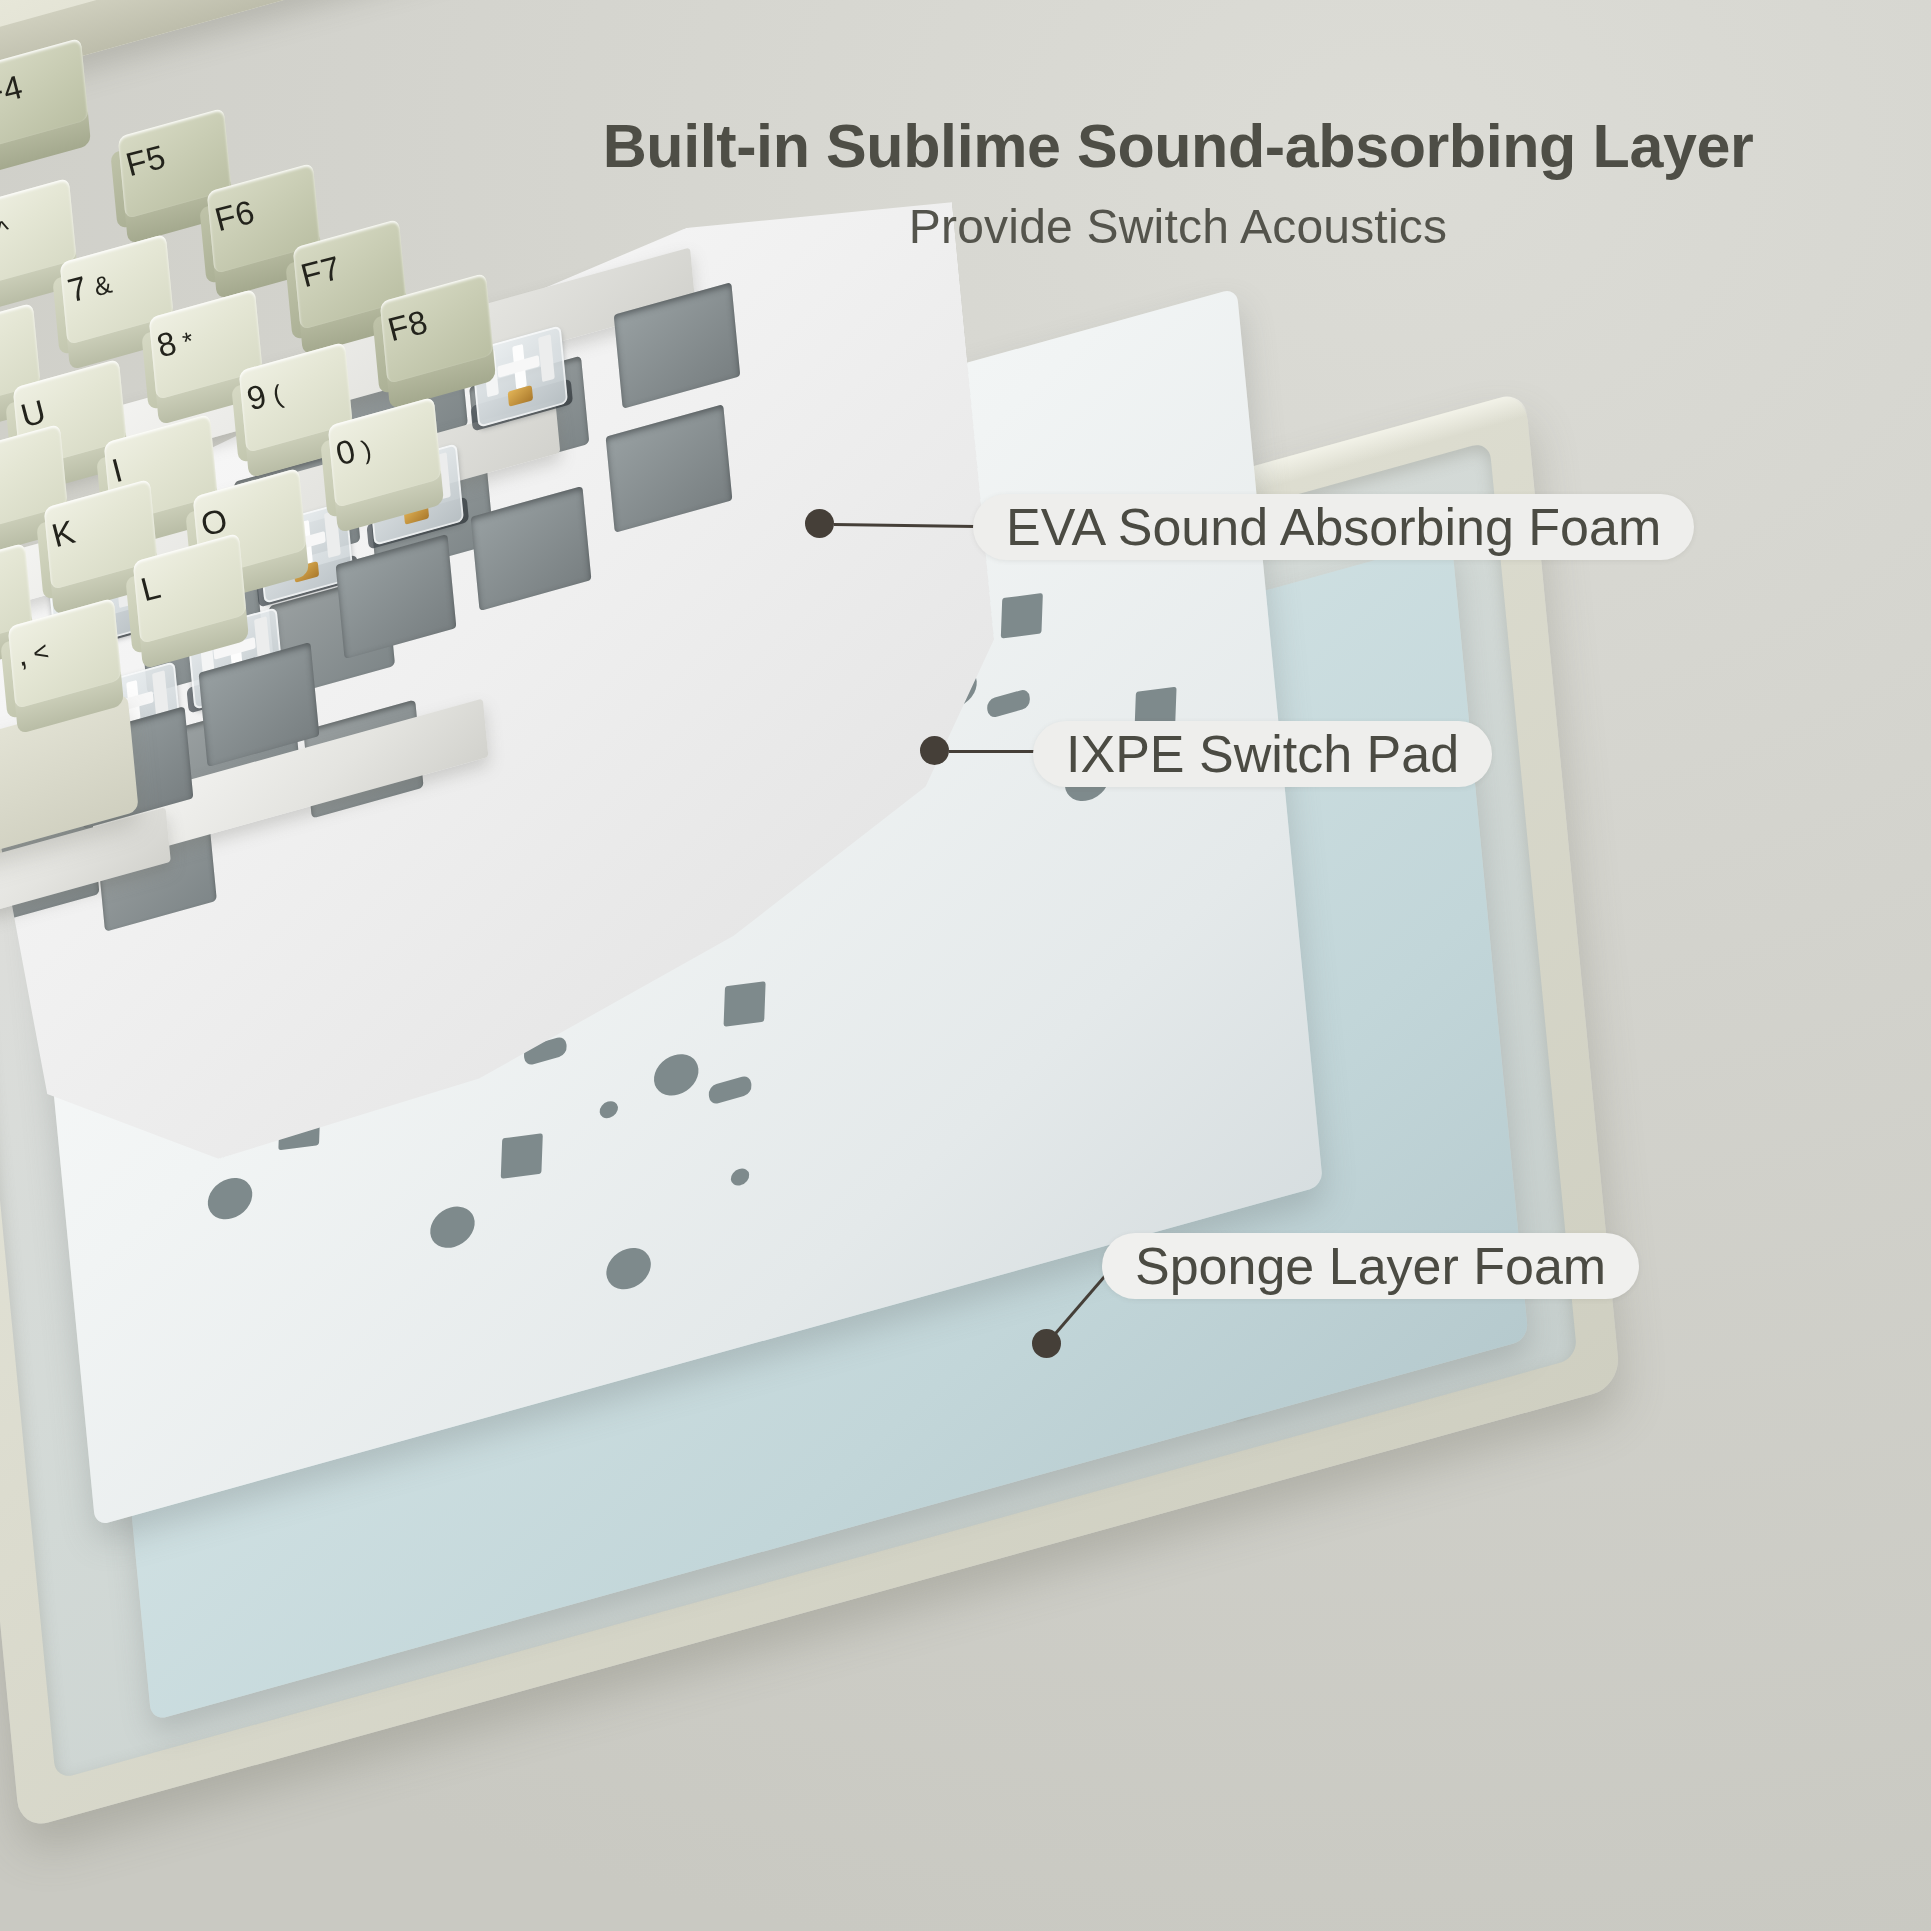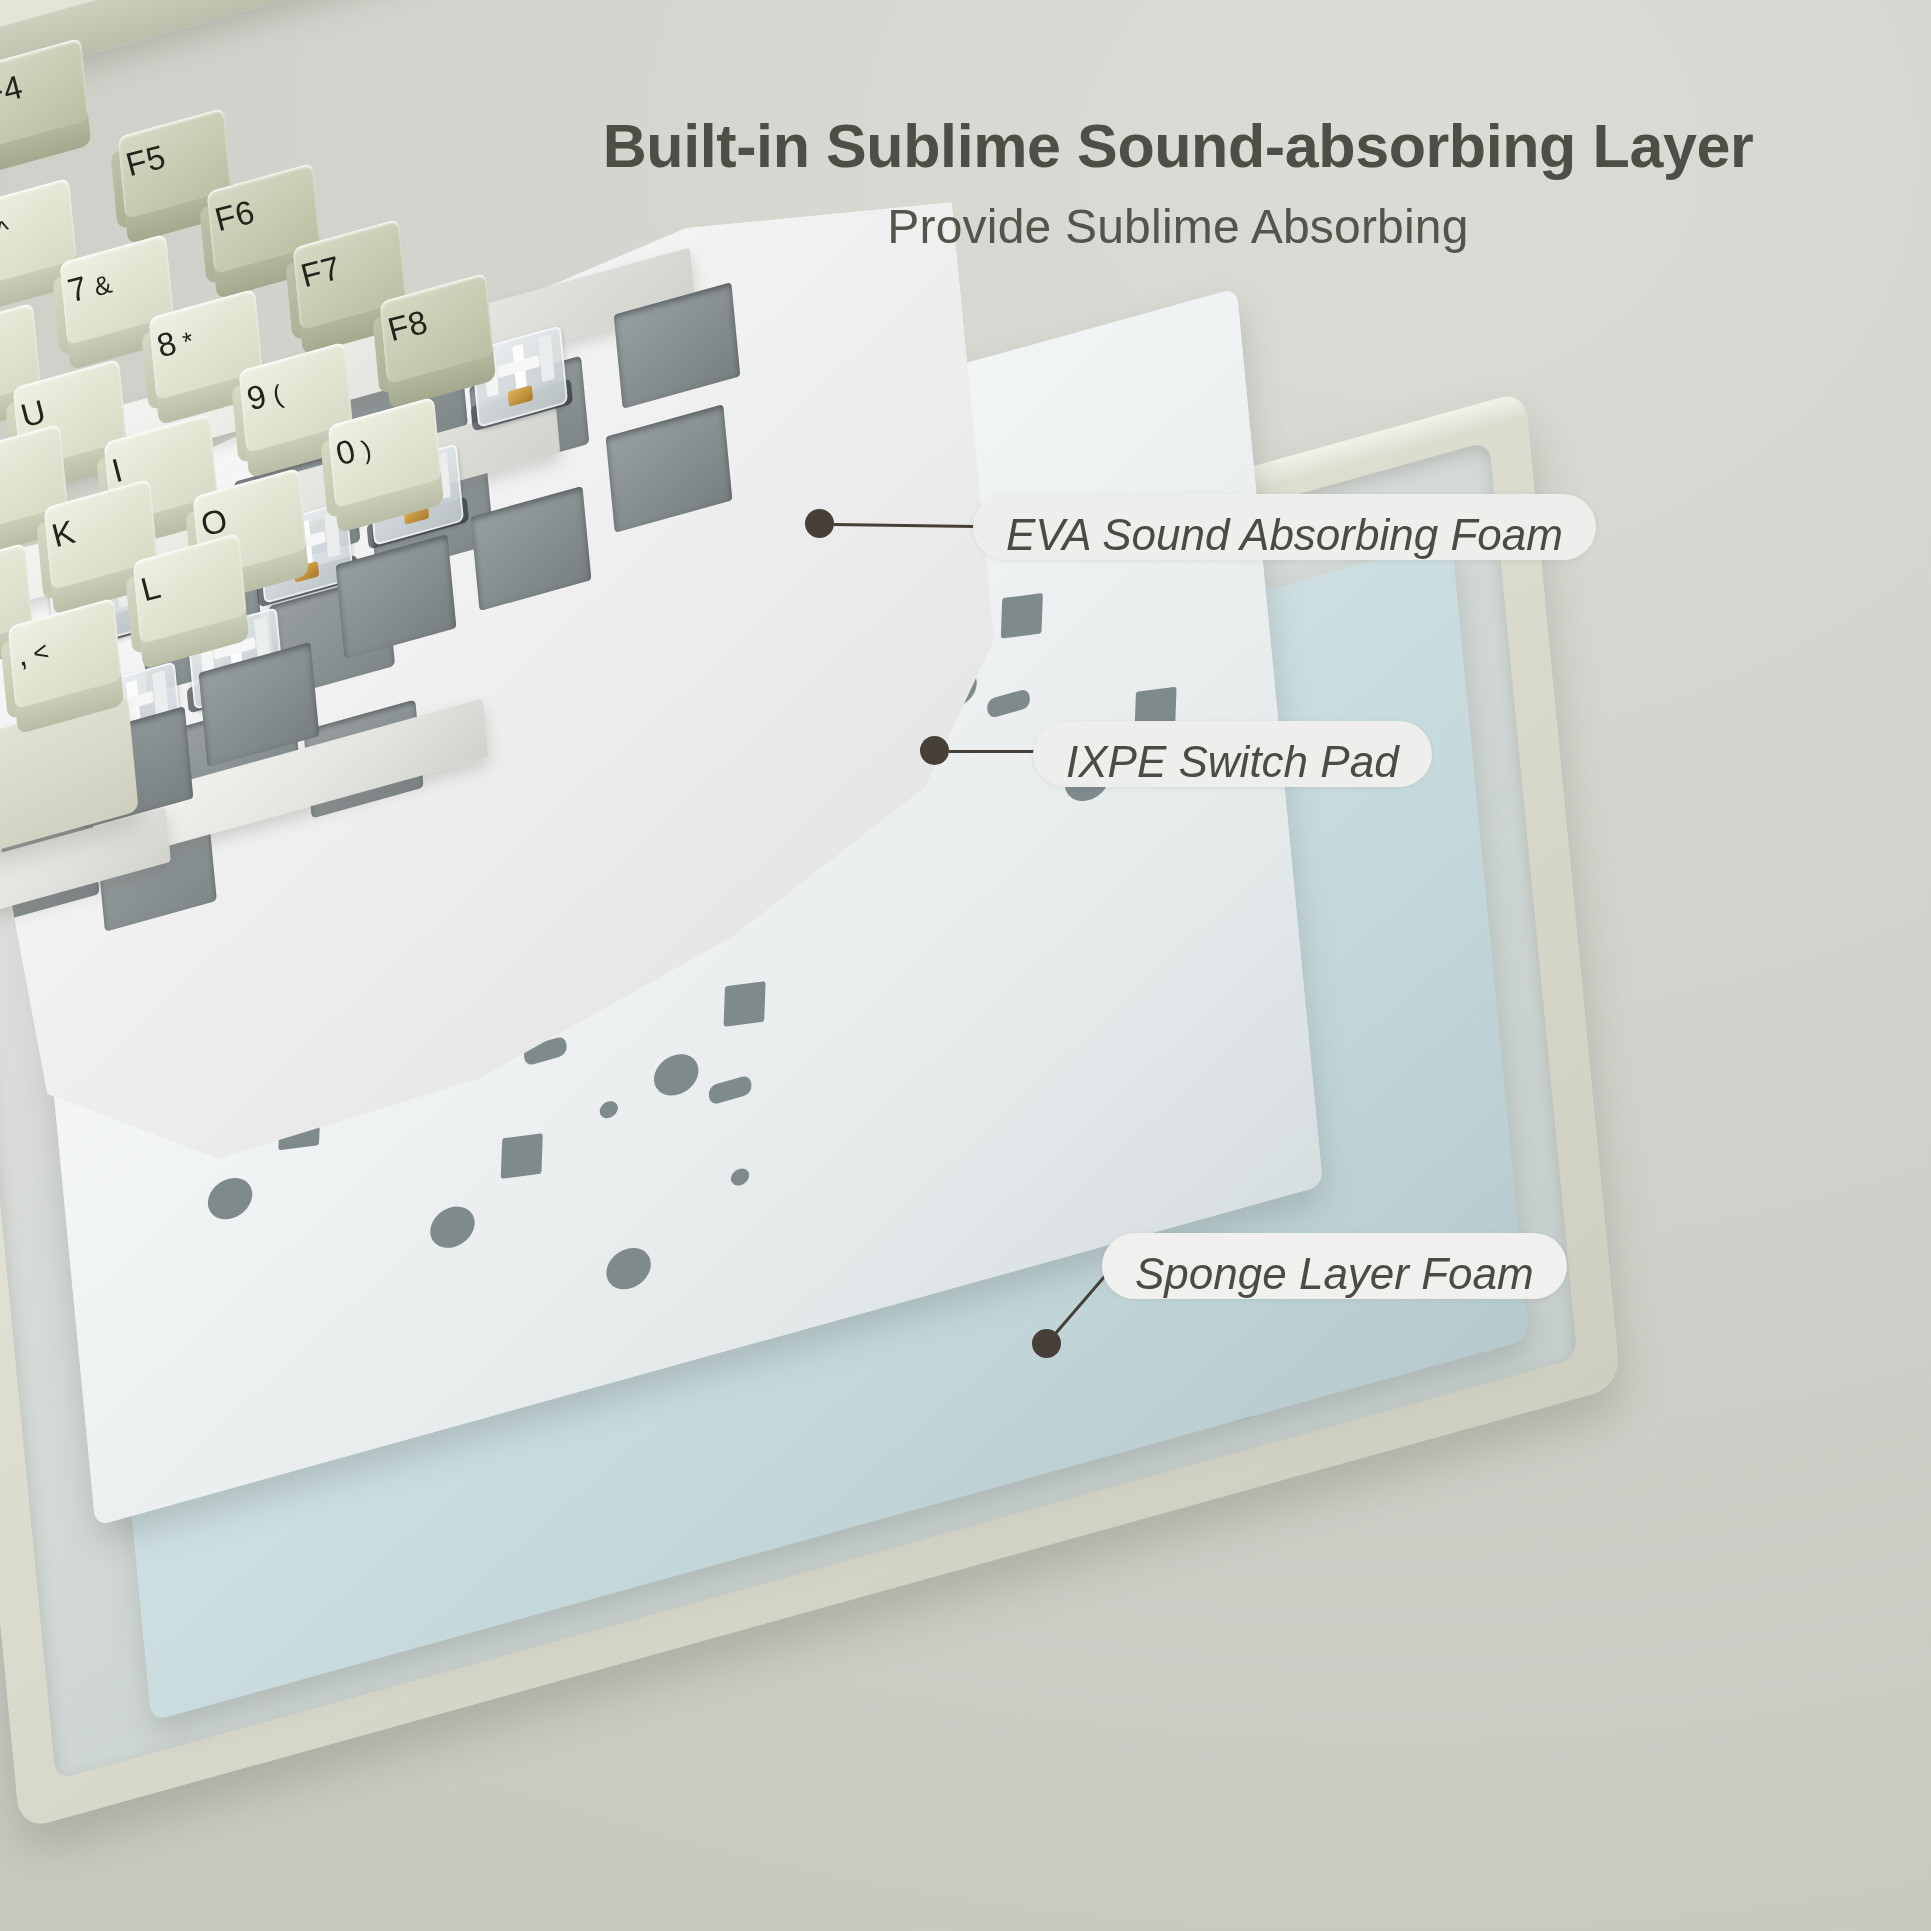--- a/index.html
+++ b/index.html
@@ -20,26 +20,25 @@
     font-size:61px;font-weight:bold;color:#4e4e46;letter-spacing:-0.4px;
     line-height:1.05;white-space:nowrap;
   }
   #subtitle{
     margin-top:21px;font-size:48px;font-weight:400;color:#54544c;
     letter-spacing:0.2px;white-space:nowrap;
   }
 
   
   .callout-pill{
-    position:absolute;display:flex;align-items:flex-end;
+    position:absolute;display:flex;align-items:center;
     height:66px;padding:0 33px;border-radius:33px;
     background:rgba(238,238,236,0.93);
-    color:#4b4b43;font-size:44px;white-space:nowrap;
+    color:#4b4b43;font-size:52px;white-space:nowrap;
     box-shadow:0 1px 4.8px rgba(90,90,80,.10);
-    font-style:italic;
   }
   .callout-dot{
     position:absolute;width:29px;height:29px;border-radius:50%;
     background:#453f38;
   }
   .callout-line{position:absolute;background:#3f3a33;height:2.9px;transform-origin:0 50%;}
 
   
   #scene{position:absolute;left:-203px;top:-116px;width:2317px;height:2221px;}
 
@@ -460,21 +459,21 @@
           <div class="side"></div>
           <div class="front"></div>
           <div class="top"></div>
           <div class="legend">,<span class="sub">&lt;</span></div>
         </div>
       </div>
   </div>
 
   <div id="headings">
     <div id="title" style="color: rgb(78, 78, 70);">Built-in Sublime Sound-absorbing Layer</div>
-    <div id="subtitle" style="color: rgb(84, 84, 76);">Provide Sublime Absorbing</div>
+    <div id="subtitle" style="color: rgb(84, 84, 76);">Provide Switch Acoustics</div>
   </div>
 
   <div id="callout-layer">
       <div class="callout-line" style="left: 834px; top: 523px; width: 141px; background: rgb(69, 63, 56); transform: rotate(0.784825deg);"></div>
       <div class="callout-dot" style="left: 805px; top: 509px; background: rgb(69, 63, 56);"></div>
       <div class="callout-pill" style="left: 973px; top: 494px; height: 66px; border-radius: 33px; background: rgb(238, 238, 236); color: rgb(75, 75, 67);">
         <span>EVA Sound Absorbing Foam</span>
       </div>
       <div class="callout-line" style="left: 949px; top: 750px; width: 138px; background: rgb(69, 63, 56); transform: rotate(0deg);"></div>
       <div class="callout-dot" style="left: 920px; top: 736px; background: rgb(69, 63, 56);"></div>

